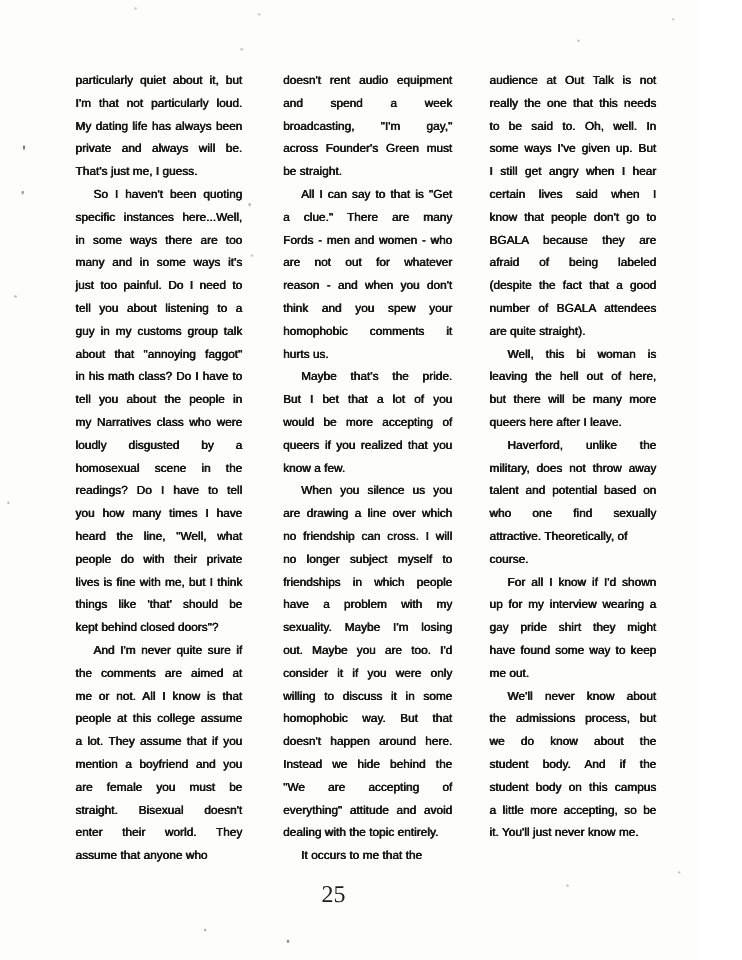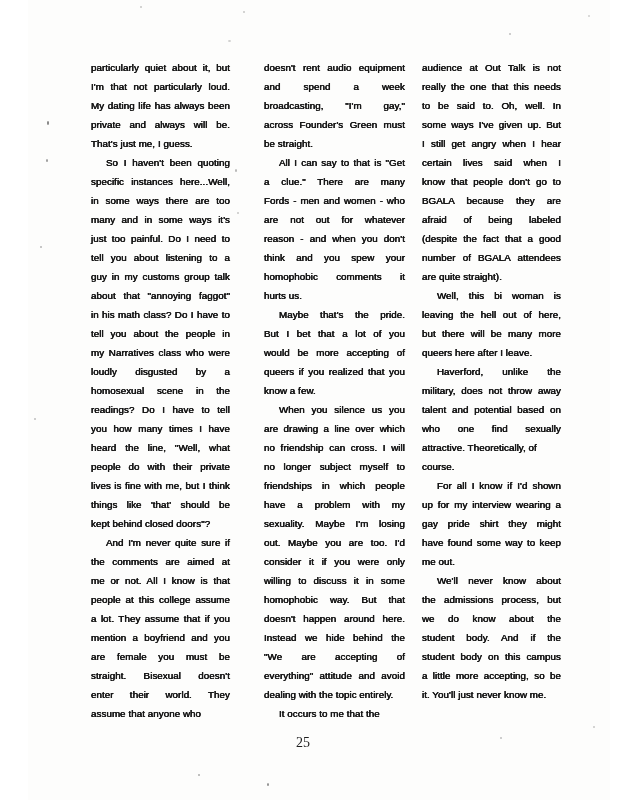--- a/index.html
+++ b/index.html
@@ -3,21 +3,20 @@
 <meta charset="utf-8">
 <style>
   html, body { margin: 0; padding: 0; background: #ffffff; }
   .page {
     position: relative;
     width: 582px;
     height: 800px;
     background: #fdfdfc;
     overflow: hidden;
     font-family: "Liberation Sans", "DejaVu Sans", sans-serif;
-    margin-left: 28px;
   }
   .col {
     position: absolute;
     top: 58px;
     font-size: 9.8px;
     line-height: 19px;
     color: #161616;
     letter-spacing: 0.05px;
     text-shadow: 0.25px 0 0 #1c1c1c, -0.25px 0 0 #1c1c1c;
   }
@@ -29,21 +28,21 @@
   .line.j {
     text-align: justify;
     text-align-last: justify;
   }
   .line.ind { text-indent: 15px; }
   .pagenum {
     position: absolute;
     left: 268px;
     top: 735px;
     font-family: "Liberation Serif", "DejaVu Serif", serif;
-    font-size: 14px;
+    font-size: 20px;
     color: #1d1d1d;
   }
   .artifacts { position: absolute; inset: 0; pointer-events: none; }
   .speck {
     position: absolute;
     background: #4a4a4a;
     border-radius: 50%;
   }
 </style>
 </head>
@@ -117,21 +116,21 @@
       <div class="line j">consider it if you were only</div>
       <div class="line j">willing to discuss it in some</div>
       <div class="line j">homophobic way.  But that</div>
       <div class="line j">doesn't happen around here.</div>
       <div class="line j">Instead we hide behind the</div>
       <div class="line j">"We are accepting of</div>
       <div class="line j">everything" attitude and avoid</div>
       <div class="line">dealing with the topic entirely.</div>
       <div class="line ind">It occurs to me that the</div>
     </div>
-  <div class="col" style="left:394px; width:139px">
+  <div class="col" style="left:408px; width:139px">
       <div class="line j">audience at Out Talk is not</div>
       <div class="line j">really the one that this needs</div>
       <div class="line j">to be said to.  Oh, well.  In</div>
       <div class="line j">some ways I've given up.  But</div>
       <div class="line j">I still get angry when I hear</div>
       <div class="line j">certain lives said when I</div>
       <div class="line j">know that people don't go to</div>
       <div class="line j">BGALA because they are</div>
       <div class="line j">afraid of being labeled</div>
       <div class="line j">(despite the fact that a good</div>

